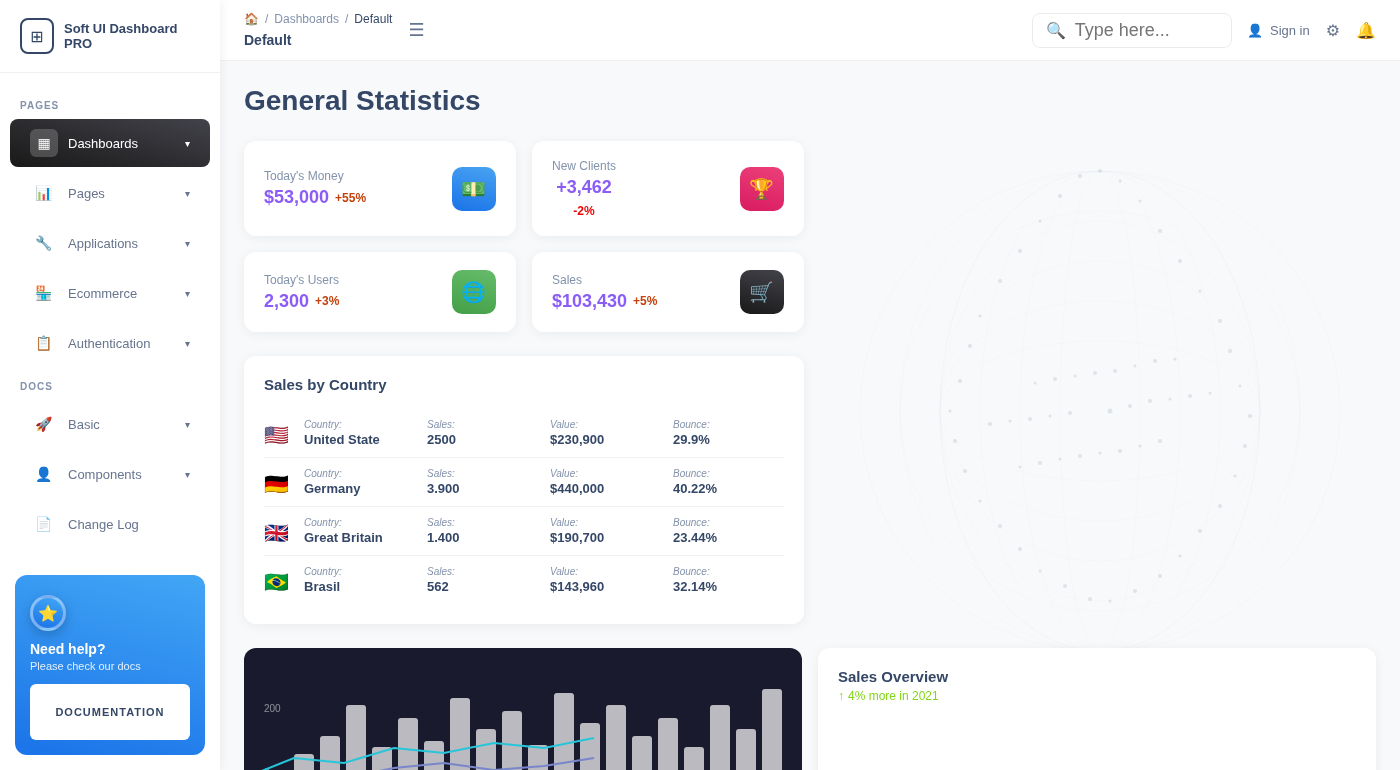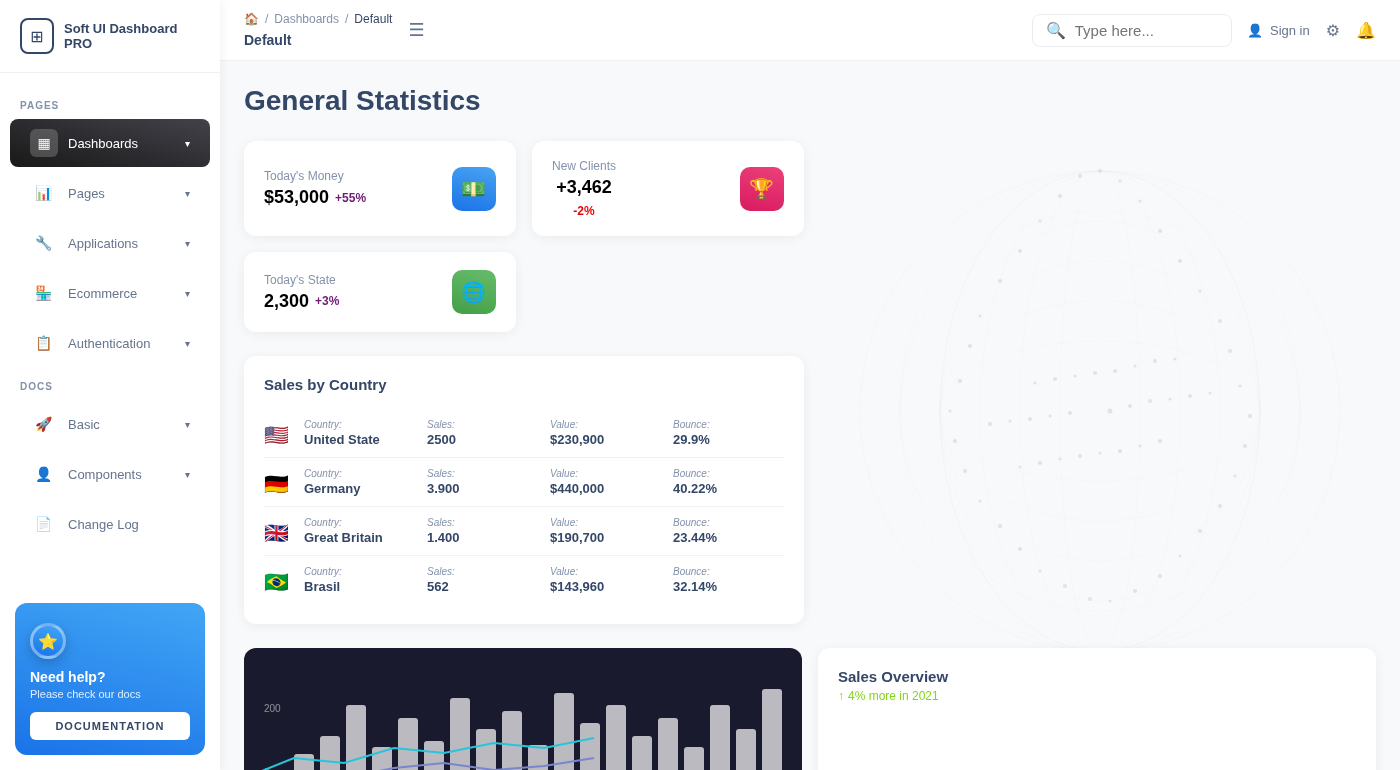--- a/index.html
+++ b/index.html
@@ -90,21 +90,21 @@
       margin-bottom: 10px;
       box-shadow: 0 4px 12px rgba(0,0,0,0.2);
     }
     .help-title { font-size: 14px; font-weight: 700; margin-bottom: 3px; }
     .help-sub { font-size: 11px; opacity: 0.85; margin-bottom: 12px; }
     .help-btn {
       background: #fff;
       color: #344767;
       border: none;
       border-radius: 6px;
-      padding: 8px 20px;
+      padding: 22px 20px;
       font-size: 11px;
       font-weight: 700;
       letter-spacing: 1px;
       cursor: pointer;
       width: 100%;
       text-transform: uppercase;
     }
 
     
     .main { flex: 1; display: flex; flex-direction: column; overflow: hidden; }
@@ -135,21 +135,21 @@
     .topbar-right { display: flex; align-items: center; gap: 16px; margin-left: auto; }
     .search-box {
       display: flex; align-items: center; gap: 8px;
       background: #fff;
       border: 1px solid #e9ecef;
       border-radius: 8px;
       padding: 6px 14px;
       width: 200px;
     }
     .search-box input {
-      border: none; outline: none; font-size: 15px; color: #3b82f6; width: 100%; background: transparent;
+      border: none; outline: none; font-size: 18px; color: #3b82f6; width: 100%; background: transparent;
     }
     .topbar-icon { font-size: 16px; color: #67748e; cursor: pointer; }
     .sign-in-btn {
       display: flex; align-items: center; gap: 6px;
       font-size: 13px; color: #67748e; cursor: pointer;
     }
 
     
     .content { flex: 1; overflow-y: auto; padding: 24px; position: relative; }
 
@@ -168,22 +168,22 @@
     .stat-card {
       background: #fff;
       border-radius: 12px;
       padding: 18px 20px;
       display: flex;
       align-items: center;
       justify-content: space-between;
       box-shadow: 0 2px 12px rgba(0,0,0,0.06);
     }
     .stat-info .stat-label { font-size: 12px; color: #8392ab; margin-bottom: 4px; }
-    .stat-value { font-size: 18px; font-weight: 700; color: #000000; }
-    .stat-change.positive { color: #701a75; font-size: 12px; font-weight: 600; }
+    .stat-value { font-size: 18px; font-weight: 700; color: #8b5cf6; }
+    .stat-change.positive { color: #c2410c; font-size: 12px; font-weight: 600; }
     .stat-change.negative { color: #ea0606; font-size: 12px; font-weight: 600; }
     .stat-icon {
       width: 44px; height: 44px;
       border-radius: 10px;
       background: linear-gradient(195deg, #49a3f1, #1a73e8);
       display: flex; align-items: center; justify-content: center;
       font-size: 20px; color: #fff;
       flex-shrink: 0;
     }
 
@@ -481,29 +481,39 @@
             <div style="display:flex;align-items:center;gap:6px;flex-direction:column;">
               <span class="stat-value">+3,462</span>
               <span class="stat-change negative">-2%</span>
             </div>
           </div>
           <div class="stat-icon" style="background: linear-gradient(195deg, #ec407a, #d81b60);">🏆</div>
         </div>
 
         <div class="stat-card">
           <div class="stat-info">
-            <div class="stat-label">Today's State</div>
+            <div class="stat-label">Today's Users</div>
             <div style="display:flex;align-items:center;gap:6px;">
               <span class="stat-value">2,300</span>
               <span class="stat-change positive">+3%</span>
             </div>
           </div>
           <div class="stat-icon" style="background: linear-gradient(195deg, #66bb6a, #43a047);">🌐</div>
         </div>
 
+        <div class="stat-card">
+          <div class="stat-info">
+            <div class="stat-label">Sales</div>
+            <div style="display:flex;align-items:center;gap:6px;">
+              <span class="stat-value">$103,430</span>
+              <span class="stat-change positive">+5%</span>
+            </div>
+          </div>
+          <div class="stat-icon" style="background: linear-gradient(195deg, #42424a, #191919);">🛒</div>
+        </div>
 
       </div>
 
       <div class="sales-country-card">
         <div class="section-title">Sales by Country</div>
 
         <div class="country-table">
 
           <div class="country-row">
             <span class="flag">🇺🇸</span>

